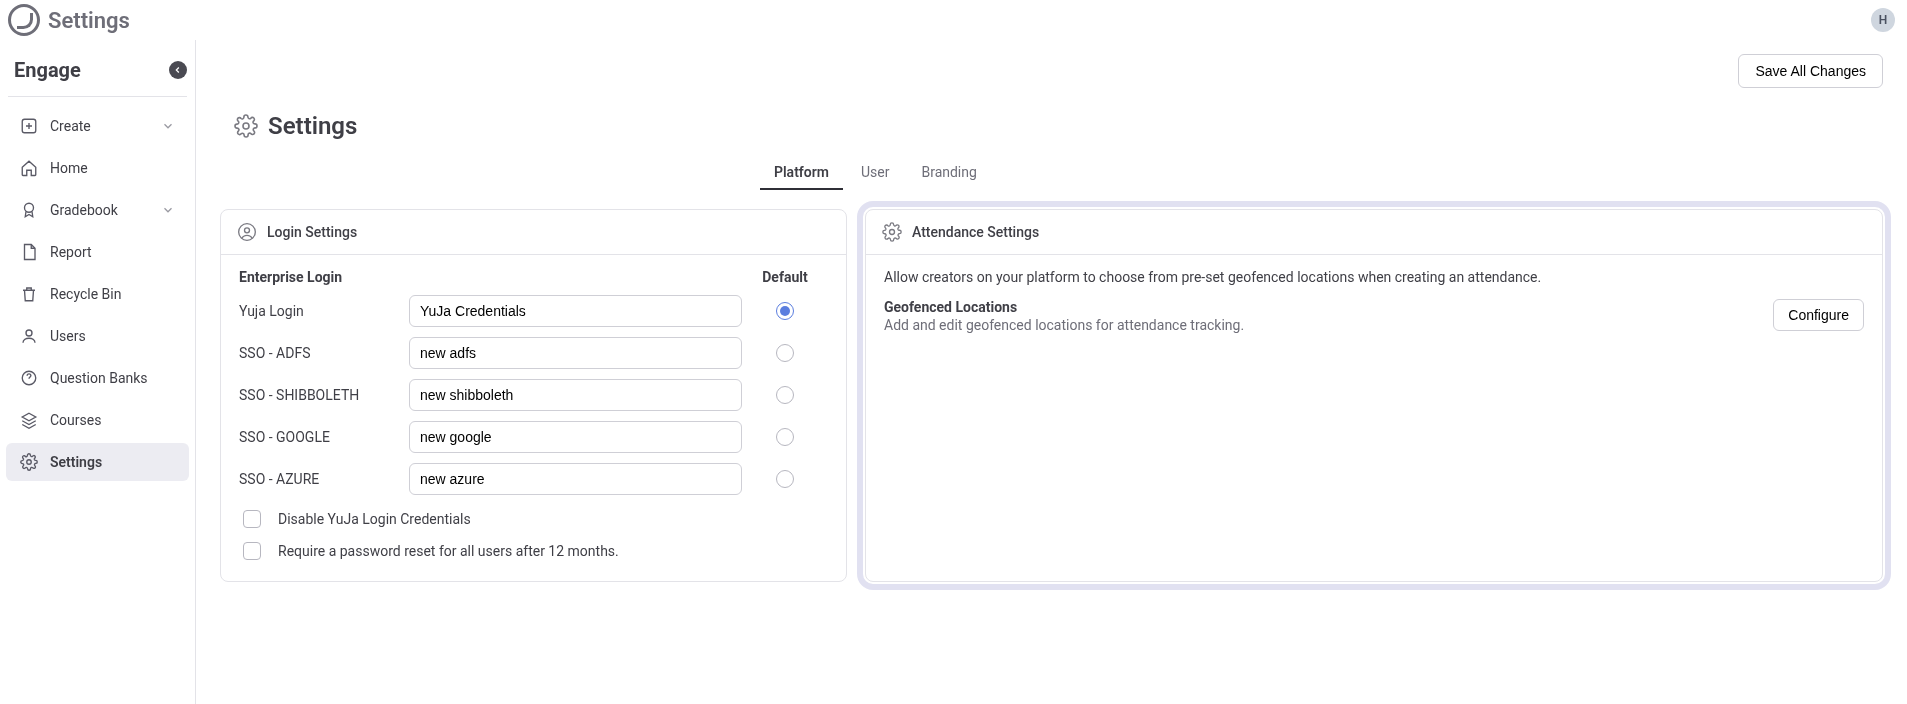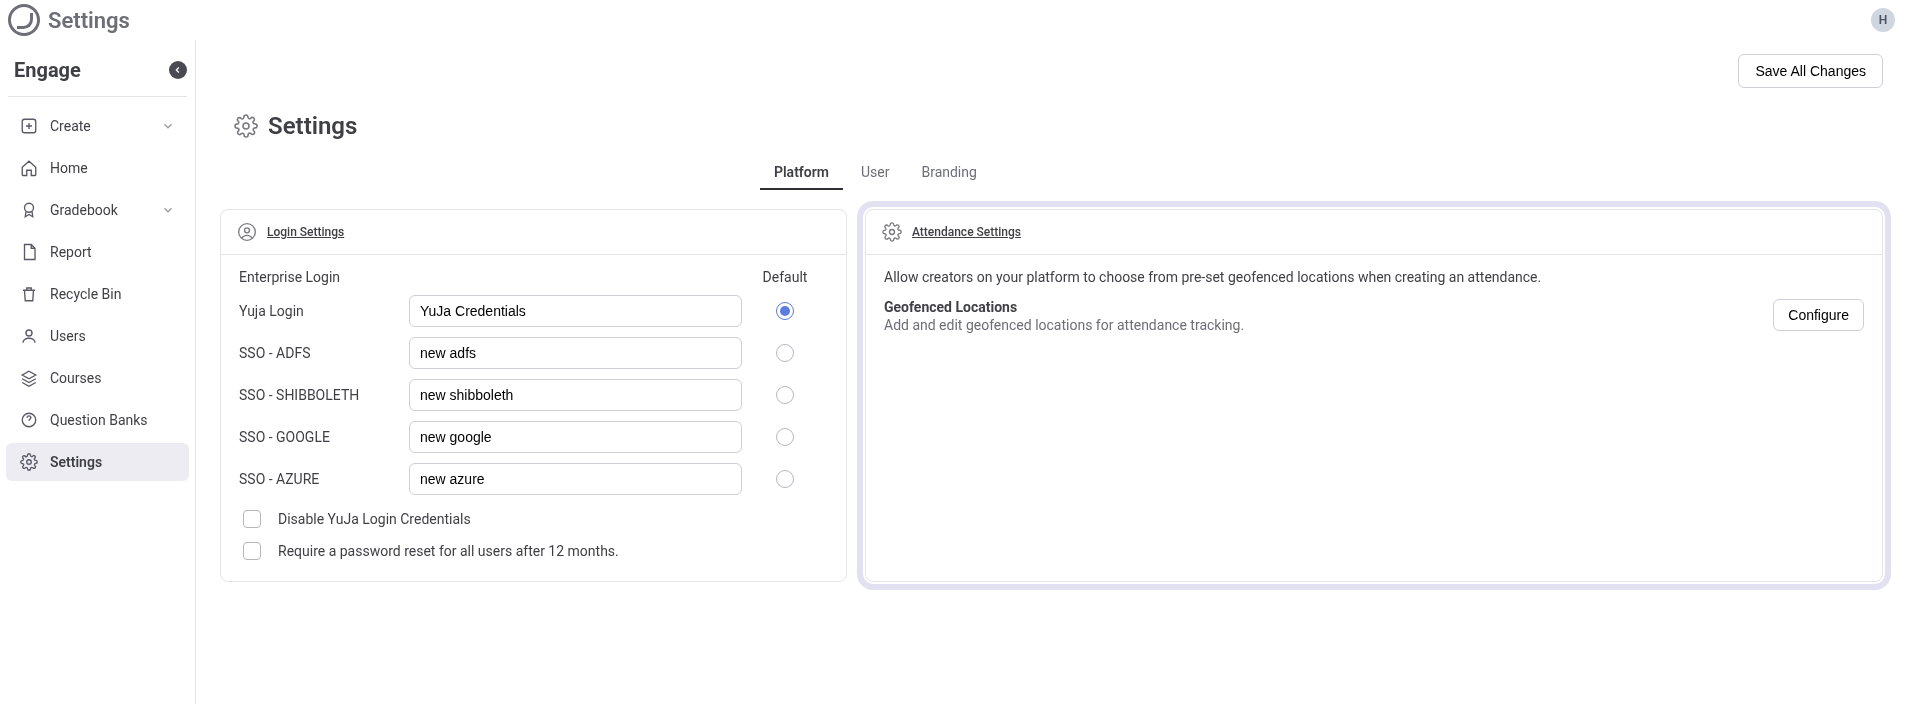--- a/index.html
+++ b/index.html
@@ -146,35 +146,35 @@
     background: #fff;
   }
   .card-head {
     display: flex;
     align-items: center;
     gap: 10px;
     padding: 12px 16px;
     border-bottom: 1px solid var(--border);
   }
   .card-head .cicon { width: 20px; height: 20px; color: #7a7a82; }
-  .card-head .ctitle { font-size: 12px; font-weight: 500; text-decoration: underline; }
+  .card-head .ctitle { font-size: 14px; font-weight: 500; }
   .card-body { padding: 14px 18px 18px 18px; }
   .card.attendance {
     border-width: 1px;
     outline: 6px solid rgba(201,201,230,0.55);
     outline-offset: 2px;
   }
   
   .lgrid {
     display: grid;
     grid-template-columns: 170px 1fr 86px;
     row-gap: 10px;
     align-items: center;
   }
-  .lh { font-weight: 400; }
+  .lh { font-weight: 700; }
   .rhead { text-align: center; }
   .tinput {
     width: 100%;
     border: 1px solid #cfcfd6;
     border-radius: 6px;
     padding: 7px 10px;
     font-size: 14px;
   }
   .radio {
     -webkit-appearance: none;
@@ -288,30 +288,30 @@
     </div>
     <div class="side-item">
       <span class="icon"><svg viewBox="0 0 24 24" fill="none" stroke="currentColor" stroke-width="1.8">
             <circle cx="12" cy="8" r="4"></circle>
             <path d="M4 21c0-4 4-6 8-6s8 2 8 6"></path>
           </svg></span>
       <span class="lbl">Users</span>
     </div>
     <div class="side-item">
       <span class="icon"><svg viewBox="0 0 24 24" fill="none" stroke="currentColor" stroke-width="1.8">
-            <path d="M12 3l9 5-9 5-9-5 9-5zM3 13l9 5 9-5M3 18l9 5 9-5"></path>
-          </svg></span>
-      <span class="lbl">Courses</span>
-    </div>
-    <div class="side-item">
-      <span class="icon"><svg viewBox="0 0 24 24" fill="none" stroke="currentColor" stroke-width="1.8">
             <circle cx="12" cy="12" r="9"></circle>
             <path d="M9.5 9a2.5 2.5 0 115 0c0 1.5-2.5 2-2.5 4M12 17h.01"></path>
           </svg></span>
       <span class="lbl">Question Banks</span>
+    </div>
+    <div class="side-item">
+      <span class="icon"><svg viewBox="0 0 24 24" fill="none" stroke="currentColor" stroke-width="1.8">
+            <path d="M12 3l9 5-9 5-9-5 9-5zM3 13l9 5 9-5M3 18l9 5 9-5"></path>
+          </svg></span>
+      <span class="lbl">Courses</span>
     </div>
     <div class="side-item active">
       <span class="icon"><svg viewBox="0 0 24 24" fill="none" stroke="currentColor" stroke-width="1.8">
             <circle cx="12" cy="12" r="3"></circle>
             <path d="M19.4 15a1.7 1.7 0 00.3 1.8l.1.1a2 2 0 11-2.8 2.8l-.1-.1a1.7 1.7 0 00-1.8-.3 1.7 1.7 0 00-1 1.5V21a2 2 0 11-4 0v-.1a1.7 1.7 0 00-1-1.5 1.7 1.7 0 00-1.8.3l-.1.1a2 2 0 11-2.8-2.8l.1-.1a1.7 1.7 0 00.3-1.8 1.7 1.7 0 00-1.5-1H3a2 2 0 110-4h.1a1.7 1.7 0 001.5-1 1.7 1.7 0 00-.3-1.8l-.1-.1a2 2 0 112.8-2.8l.1.1a1.7 1.7 0 001.8.3h0a1.7 1.7 0 001-1.5V3a2 2 0 114 0v.1a1.7 1.7 0 001 1.5 1.7 1.7 0 001.8-.3l.1-.1a2 2 0 112.8 2.8l-.1.1a1.7 1.7 0 00-.3 1.8v0a1.7 1.7 0 001.5 1H21a2 2 0 110 4h-.1a1.7 1.7 0 00-1.5 1z"></path>
           </svg></span>
       <span class="lbl">Settings</span>
     </div>
   </div>
 

